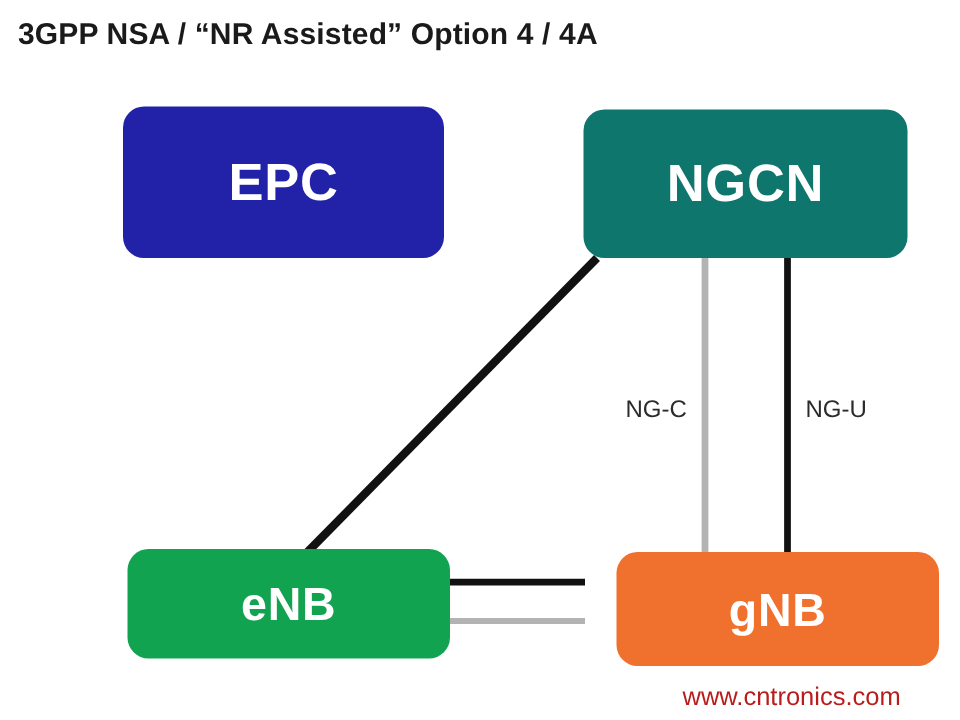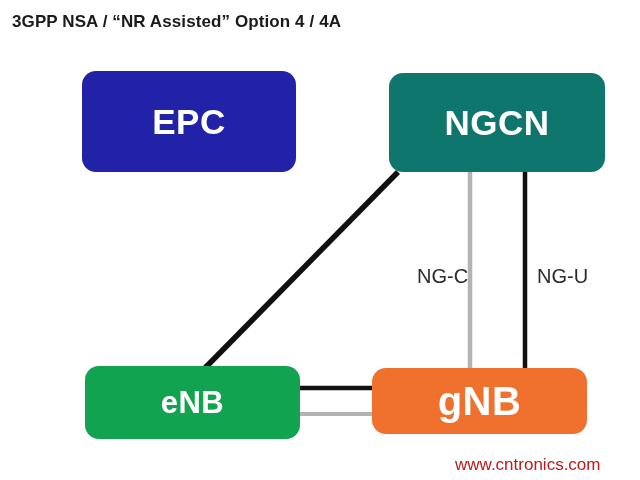--- a/index.html
+++ b/index.html
@@ -12,21 +12,21 @@
     width: 640px;
     height: 480px;
     background: #ffffff;
     overflow: hidden;
     font-family: "Liberation Sans", sans-serif;
   }
   #title {
     position: absolute;
     left: 12px;
     top: 12px;
-    font-size: 17px;
+    font-size: 20px;
     font-weight: bold;
     color: #1a1a1a;
     letter-spacing: 0.1px;
     white-space: nowrap;
   }
   .node {
     position: absolute;
     display: flex;
     align-items: center;
     justify-content: center;
@@ -58,38 +58,38 @@
   }
   #node-enb {
     left: 85px;
     top: 366px;
     width: 215px;
     height: 73px;
     background: #12a350;
     font-size: 31px;
   }
   #node-gnb {
-    left: 372px;
+    left: 411px;
     top: 368px;
     width: 215px;
-    height: 66px;
+    height: 76px;
     background: #f0702e;
-    font-size: 40px;
+    font-size: 31px;
   }
   #links {
     position: absolute;
     left: 0;
     top: 0;
     width: 640px;
     height: 480px;
     z-index: 1;
   }
   .edge-label {
     position: absolute;
-    font-size: 20px;
+    font-size: 16px;
     color: #2b2b2b;
     white-space: nowrap;
     z-index: 2;
   }
   #label-ngc { left: 417px; top: 265px; }
   #label-ngu { left: 537px; top: 265px; }
   #watermark {
     position: absolute;
     left: 455px;
     top: 455px;

